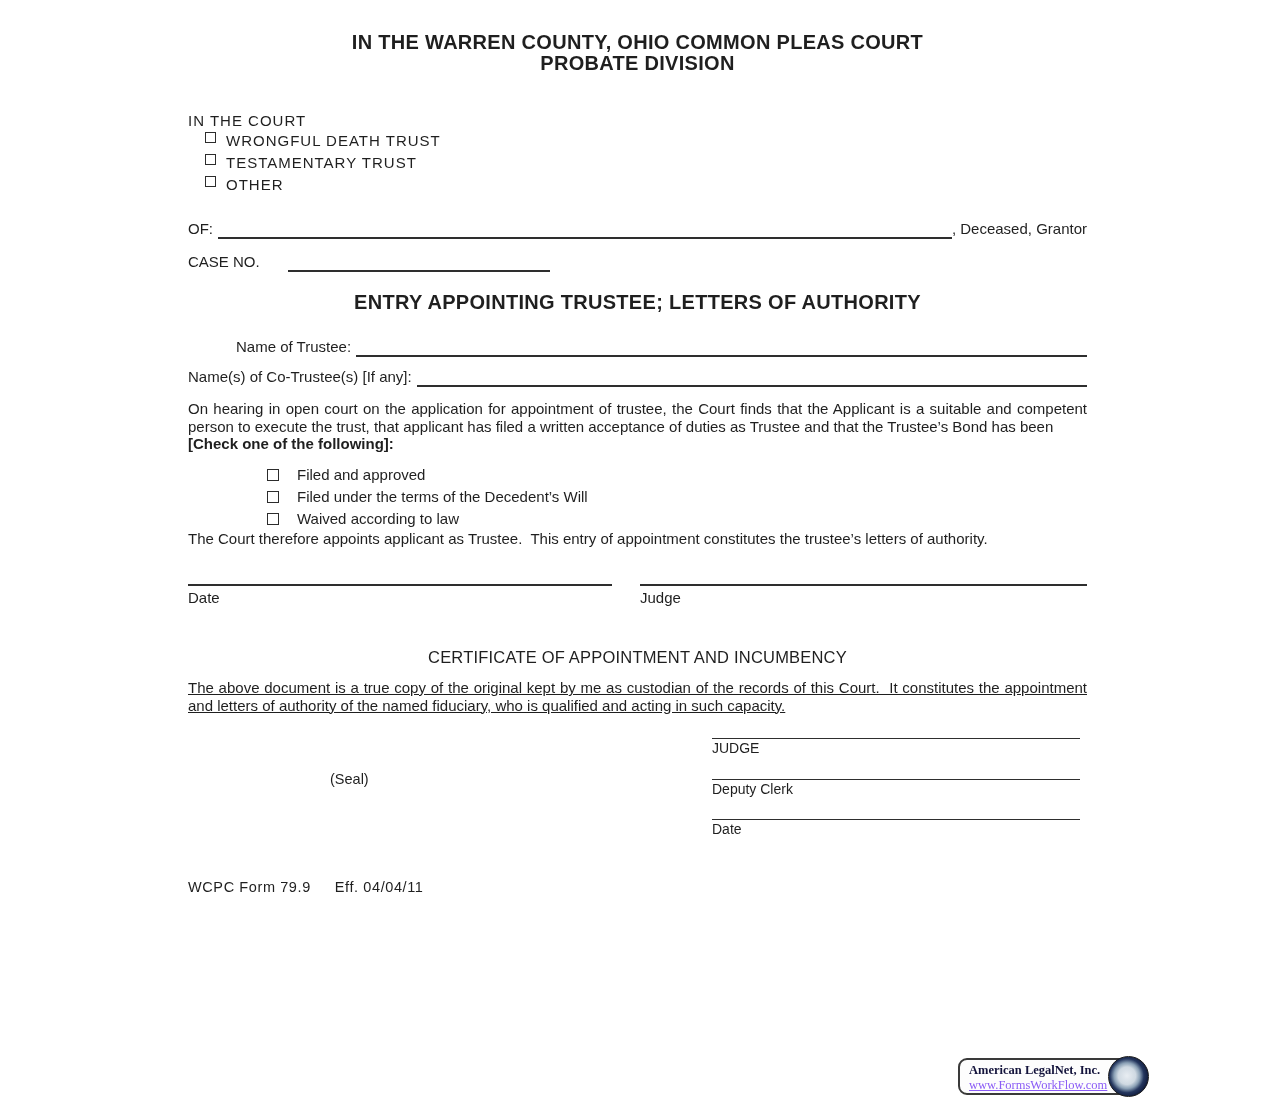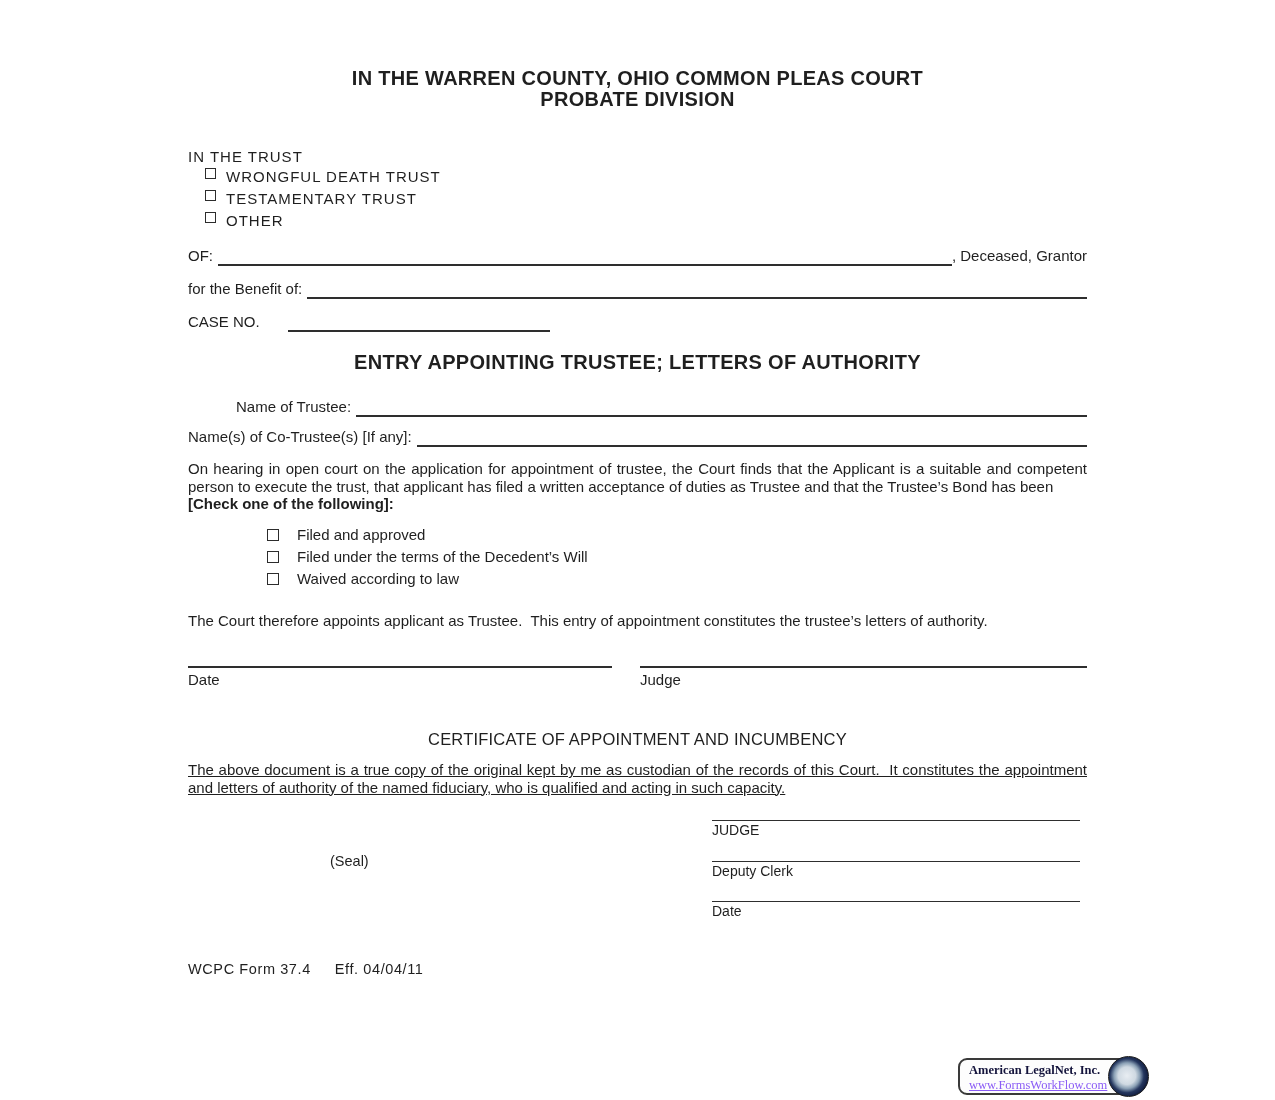--- a/index.html
+++ b/index.html
@@ -12,21 +12,21 @@
   .page {
     position:relative;
     width:1275px; height:1100px;
     background:#ffffff;
     overflow:hidden;
   }
   .content {
     position:absolute;
     left:188px; top:0;
     width:899px;
-    padding-top:68px;
+    padding-top:32px;
   }
 
   
   .court-title {
     text-align:center;
     font-weight:bold;
     font-size:20px;
     line-height:21px;
     letter-spacing:0.3px;
   }
@@ -54,21 +54,21 @@
     margin-right:10px;
     flex:0 0 auto;
   }
 
   
   .field-row {
     display:flex; align-items:flex-end;
     font-size:15px; line-height:20px;
     margin-bottom:13px;
   }
-  .field-row.of-row { margin-top:12px; }
+  .field-row.of-row { margin-top:21px; }
   .field-label { white-space:nowrap; }
   .fill-line {
     flex:1 1 auto;
     height:19px;
     border-bottom:2px solid #2e2e2e;
     margin-left:5px;
   }
   .fill-line.fixed { flex:0 0 auto; width:262px; margin-left:28px; }
   .field-suffix { white-space:nowrap; }
 
@@ -97,21 +97,20 @@
   .bond-options { margin-top:11px; }
   .bond-option {
     display:flex; align-items:center;
     height:22px;
     padding-left:79px;
     font-size:15px;
   }
   .bond-option .checkbox { width:12px; height:12px; margin-right:18px; }
 
   .appoint-par {
-    margin-top:22px;
     font-size:15px;
     line-height:17.5px;
     text-align:justify;
   }
 
   
   .sig-row {
     display:flex;
     margin-top:37px;
     font-size:15px;
@@ -209,21 +208,21 @@
 <body>
 
 <div class="page">
   <div class="content">
 
     <div class="court-title">
       <div>IN THE WARREN COUNTY, OHIO COMMON PLEAS COURT</div>
       <div>PROBATE DIVISION</div>
     </div>
 
-    <div class="matter-heading">IN THE TRUST</div>
+    <div class="matter-heading">IN THE COURT</div>
 
     <div class="matter-options">
       <div class="matter-option">
         <span class="checkbox"></span>
         <span>WRONGFUL DEATH TRUST</span>
       </div>
       <div class="matter-option">
         <span class="checkbox"></span>
         <span>TESTAMENTARY TRUST</span>
       </div>
@@ -232,24 +231,20 @@
         <span>OTHER</span>
       </div>
     </div>
 
     <div class="field-row of-row">
       <span class="field-label">OF:</span>
       <span class="fill-line"></span>
       <span class="field-suffix">, Deceased, Grantor</span>
     </div>
 
-    <div class="field-row">
-      <span class="field-label">for the Benefit of:</span>
-      <span class="fill-line"></span>
-    </div>
 
     <div class="field-row">
       <span class="field-label">CASE NO.</span>
       <span class="fill-line fixed"></span>
     </div>
 
     <div class="entry-title">ENTRY APPOINTING TRUSTEE; LETTERS OF AUTHORITY</div>
 
     <div class="field-row name-row-first">
       <span class="field-label">Name of Trustee:</span>
@@ -307,21 +302,21 @@
           <div class="cert-sig-label">Deputy Clerk</div>
         </div>
         <div class="cert-sig">
           <div class="cert-sig-line"></div>
           <div class="cert-sig-label">Date</div>
         </div>
       </div>
     </div>
 
     <div class="form-footer">
-      <span>WCPC Form 37.4</span>
+      <span>WCPC Form 79.9</span>
       <span class="eff">Eff. 04/04/11</span>
     </div>
 
   </div>
 
   <div class="legalnet-badge">
     <div class="badge-box">
       <div class="badge-name">American LegalNet, Inc.</div>
       <div class="badge-url" style="color: #8b5cf6;">www.FormsWorkFlow.com</div>
     </div>

